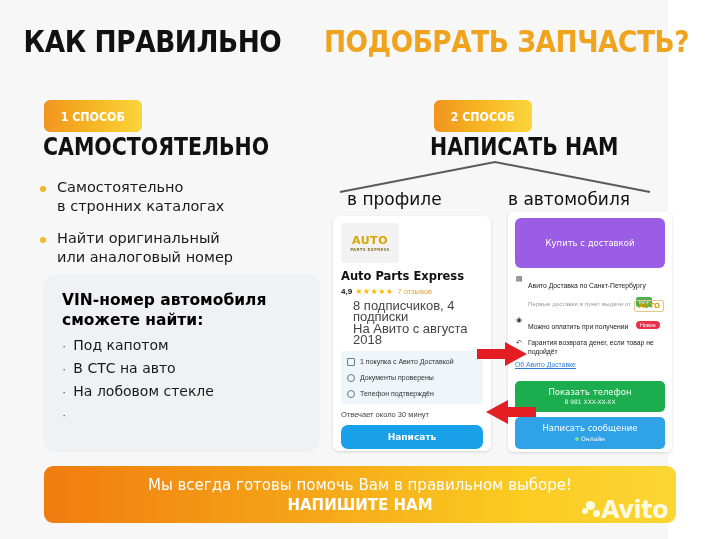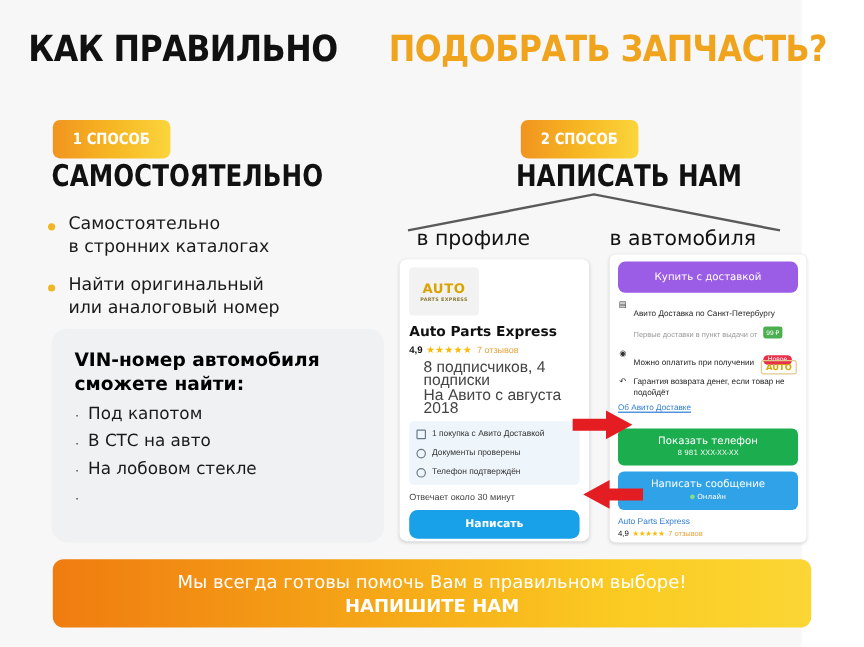--- a/index.html
+++ b/index.html
@@ -214,21 +214,21 @@
     box-shadow: 0 1px 3px rgba(0,0,0,0.14);
     padding: 6px 7px;
     overflow: hidden;
   }
   .btn-purple {
     background: #9b5de5;
     color: #fff;
     border-radius: 6px;
     text-align: center;
     font-size: 8.5px;
-    padding: 8px 0;
+    padding: 20px 0;
     font-family: "DejaVu Sans", sans-serif;
     margin-bottom: 6px;
   }
   .ad-row { display: flex; align-items: flex-start; margin-bottom: 5px; }
   .ad-ic {
     width: 8px; height: 8px; margin-right: 5px; margin-top: 1px;
     flex: 0 0 auto; color: #333; font-size: 7px; line-height: 8px;
     display: inline-block; text-align: center;
   }
   .ad-txt { font-size: 6.8px; line-height: 9px; color: #222; }
@@ -456,14 +456,22 @@
   </svg>
   <svg class="arrow" style="left:484px; top:398px;" width="52" height="28">
     <polygon points="52,9 24,9 24,2 2,14 24,26 24,19 52,19" fill="#e31d21"></polygon>
   </svg>
 
   <div class="banner">
     <div class="b1">Мы всегда готовы помочь Вам в правильном выборе!</div>
     <div class="b2">НАПИШИТЕ НАМ</div>
   </div>
 
+  <div class="avito-wm">
+    <span class="dots">
+      <i style="width:9px;height:9px;left:4px;top:0;"></i>
+      <i style="width:6px;height:6px;left:0;top:7px;"></i>
+      <i style="width:7px;height:7px;left:11px;top:9px;"></i>
+    </span>
+    <span class="txt">Avito</span>
+  </div>
 
 </div>
 
 </body></html>

